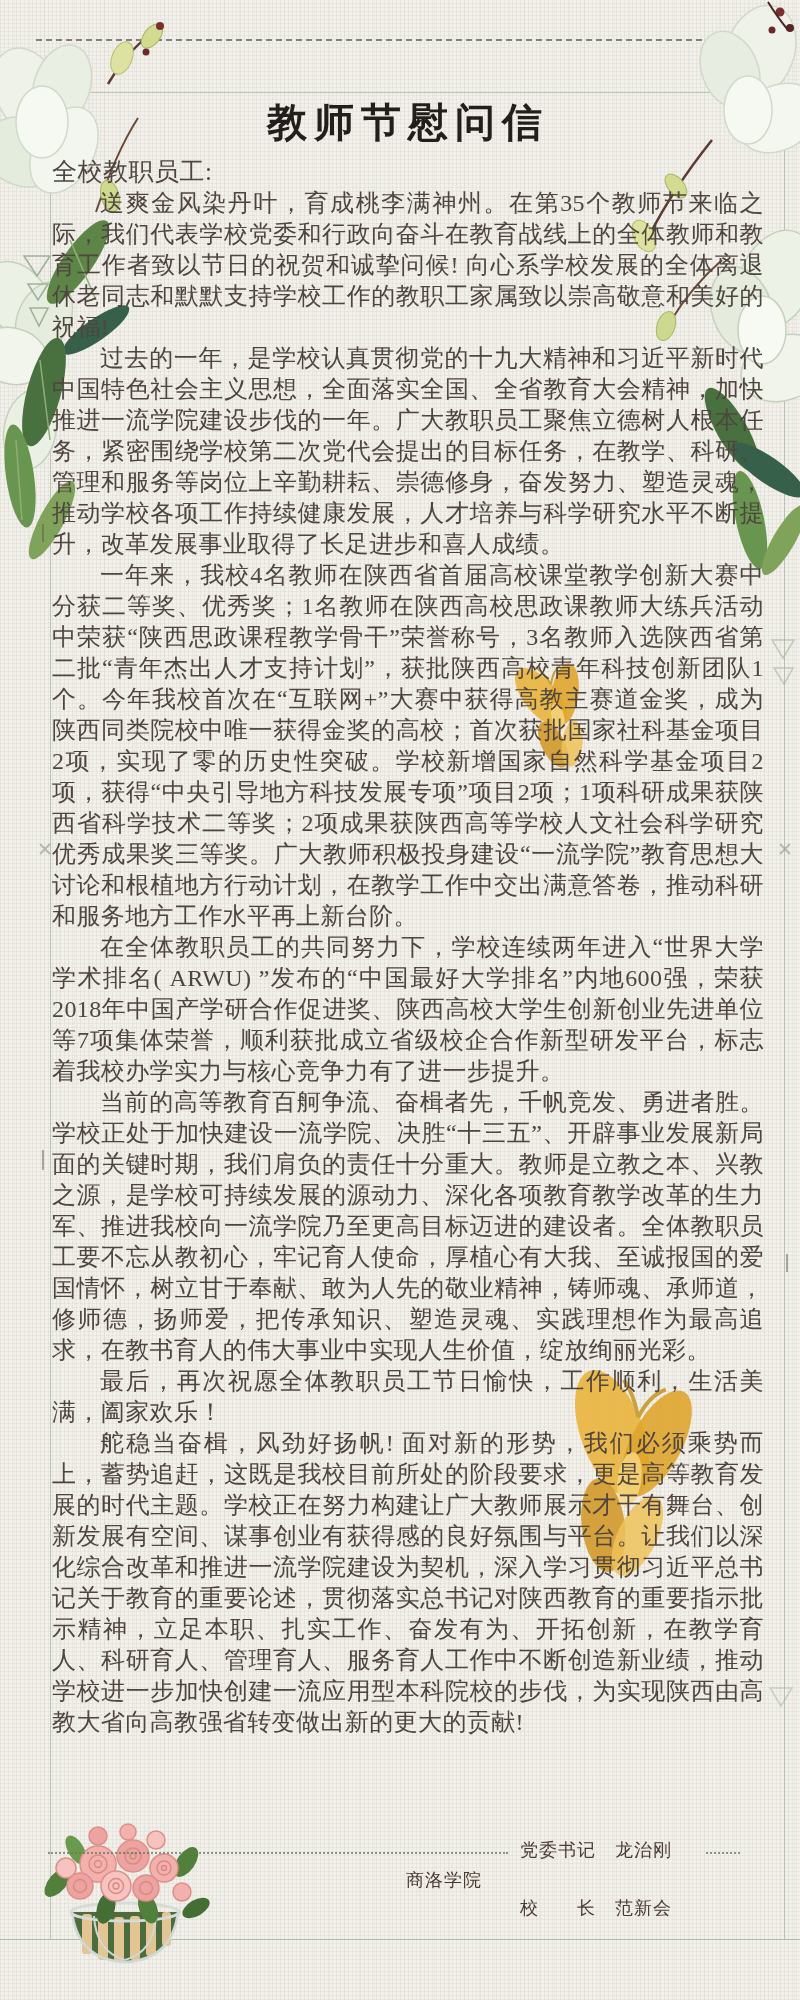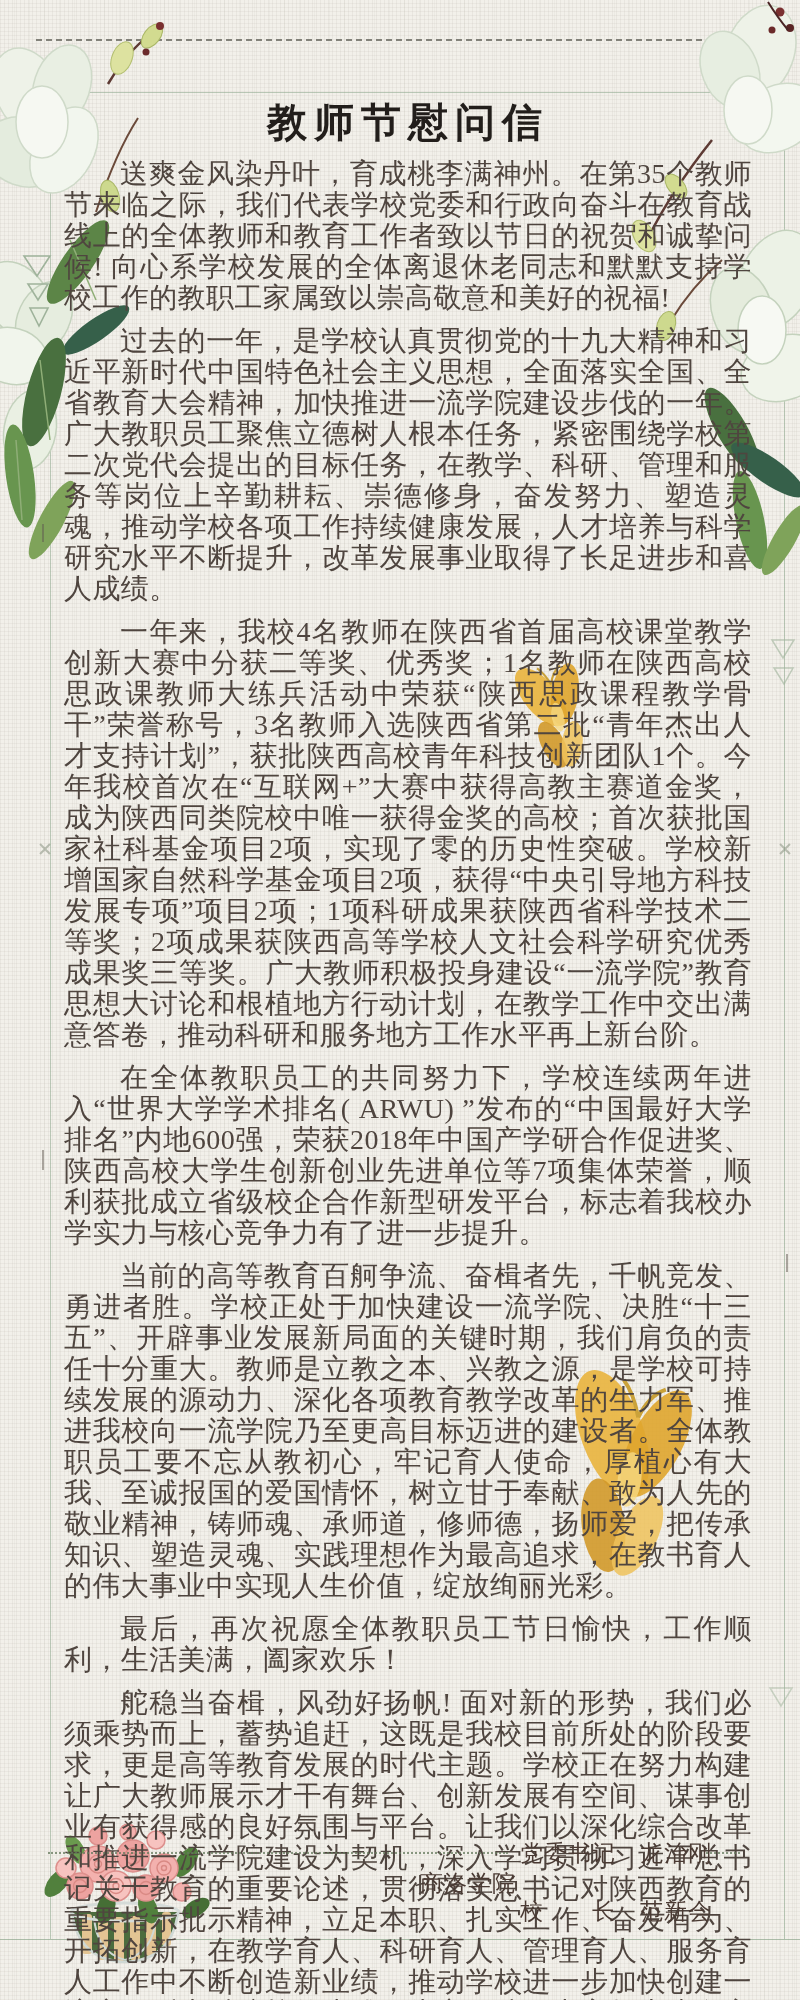--- a/index.html
+++ b/index.html
@@ -19,30 +19,30 @@
   .frame-right{position:absolute;left:784px;top:92px;width:1px;height:1847px;background:rgba(138,166,138,0.55);}
   .bottom-line{position:absolute;left:0;top:1939px;width:800px;height:1px;background:rgba(130,160,130,0.6);}
   
   .content{position:absolute;left:52px;top:96px;width:712px;color:#4f453f;}
   .letter-title{
     margin:4px 0 10px 0;text-align:center;font-size:40px;line-height:46px;
     font-weight:700;color:#221e1b;letter-spacing:7px;
   }
   .salutation{margin:2px 0 0 0;font-size:25px;line-height:32px;letter-spacing:0.5px;}
   .body-text p{
-    margin:12px;font-size:28px;line-height:31px;text-indent:2em;
+    margin:0;font-size:24px;line-height:31px;text-indent:2em;
     text-align:justify;letter-spacing:0.4px;color:#4f453f;
   }
   
   .sig-dots{position:absolute;height:0;border-top:2px dotted rgba(100,122,92,0.75);}
   .dots-a{left:48px;top:1852px;width:460px;}
   .dots-b{left:706px;top:1852px;width:34px;}
-  .sig{position:absolute;font-size:23px;color:#4a3a33;letter-spacing:1px;white-space:nowrap;}
+  .sig{position:absolute;font-size:18px;color:#4a3a33;letter-spacing:1px;white-space:nowrap;}
   .sig-secretary{left:520px;top:1838px;}
-  .sig-institution{left:406px;top:1868px;margin-left:14px;}
+  .sig-institution{left:406px;top:1868px;}
   .sig-president{left:520px;top:1896px;text-align:center;}
   
   .deco{position:absolute;pointer-events:none;}
   .tl-floral{left:0;top:0;}
   .tr-floral{left:592px;top:0;}
   .butterfly1{left:506px;top:642px;transform:rotate(-12deg);}
   .butterfly2{left:522px;top:1362px;transform:rotate(8deg);}
   .rose-basket{left:36px;top:1820px;}
   .chevrons-left{left:20px;top:250px;}
   .chevrons-right{left:768px;top:636px;opacity:0.6;}
@@ -205,20 +205,21 @@
     <path d="M4 4 L26 4 L15 22 Z" fill="none" stroke="#9fb39b" stroke-width="1.5"></path>
   </svg>
   <div class="xmark xm-l"></div>
   <div class="xmark xm-r"></div>
   <div class="tick tick1"></div>
   <div class="tick tick2"></div>
   <div class="tick tick3"></div>
 
   <div class="content">
     <h1 class="letter-title">教师节慰问信</h1>
+    <p class="salutation">全校教职员工:</p>
     <div class="body-text">
       <p>送爽金风染丹叶，育成桃李满神州。在第35个教师节来临之际，我们代表学校党委和行政向奋斗在教育战线上的全体教师和教育工作者致以节日的祝贺和诚挚问候! 向心系学校发展的全体离退休老同志和默默支持学校工作的教职工家属致以崇高敬意和美好的祝福!</p>
       <p>过去的一年，是学校认真贯彻党的十九大精神和习近平新时代中国特色社会主义思想，全面落实全国、全省教育大会精神，加快推进一流学院建设步伐的一年。广大教职员工聚焦立德树人根本任务，紧密围绕学校第二次党代会提出的目标任务，在教学、科研、管理和服务等岗位上辛勤耕耘、崇德修身，奋发努力、塑造灵魂，推动学校各项工作持续健康发展，人才培养与科学研究水平不断提升，改革发展事业取得了长足进步和喜人成绩。</p>
       <p>一年来，我校4名教师在陕西省首届高校课堂教学创新大赛中分获二等奖、优秀奖；1名教师在陕西高校思政课教师大练兵活动中荣获“陕西思政课程教学骨干”荣誉称号，3名教师入选陕西省第二批“青年杰出人才支持计划”，获批陕西高校青年科技创新团队1个。今年我校首次在“互联网+”大赛中获得高教主赛道金奖，成为陕西同类院校中唯一获得金奖的高校；首次获批国家社科基金项目2项，实现了零的历史性突破。学校新增国家自然科学基金项目2项，获得“中央引导地方科技发展专项”项目2项；1项科研成果获陕西省科学技术二等奖；2项成果获陕西高等学校人文社会科学研究优秀成果奖三等奖。广大教师积极投身建设“一流学院”教育思想大讨论和根植地方行动计划，在教学工作中交出满意答卷，推动科研和服务地方工作水平再上新台阶。</p>
       <p>在全体教职员工的共同努力下，学校连续两年进入“世界大学学术排名( ARWU) ”发布的“中国最好大学排名”内地600强，荣获2018年中国产学研合作促进奖、陕西高校大学生创新创业先进单位等7项集体荣誉，顺利获批成立省级校企合作新型研发平台，标志着我校办学实力与核心竞争力有了进一步提升。</p>
       <p>当前的高等教育百舸争流、奋楫者先，千帆竞发、勇进者胜。学校正处于加快建设一流学院、决胜“十三五”、开辟事业发展新局面的关键时期，我们肩负的责任十分重大。教师是立教之本、兴教之源，是学校可持续发展的源动力、深化各项教育教学改革的生力军、推进我校向一流学院乃至更高目标迈进的建设者。全体教职员工要不忘从教初心，牢记育人使命，厚植心有大我、至诚报国的爱国情怀，树立甘于奉献、敢为人先的敬业精神，铸师魂、承师道，修师德，扬师爱，把传承知识、塑造灵魂、实践理想作为最高追求，在教书育人的伟大事业中实现人生价值，绽放绚丽光彩。</p>
       <p>最后，再次祝愿全体教职员工节日愉快，工作顺利，生活美满，阖家欢乐！</p>
       <p>舵稳当奋楫，风劲好扬帆! 面对新的形势，我们必须乘势而上，蓄势追赶，这既是我校目前所处的阶段要求，更是高等教育发展的时代主题。学校正在努力构建让广大教师展示才干有舞台、创新发展有空间、谋事创业有获得感的良好氛围与平台。让我们以深化综合改革和推进一流学院建设为契机，深入学习贯彻习近平总书记关于教育的重要论述，贯彻落实总书记对陕西教育的重要指示批示精神，立足本职、扎实工作、奋发有为、开拓创新，在教学育人、科研育人、管理育人、服务育人工作中不断创造新业绩，推动学校进一步加快创建一流应用型本科院校的步伐，为实现陕西由高教大省向高教强省转变做出新的更大的贡献!</p>
     </div>
   </div>

